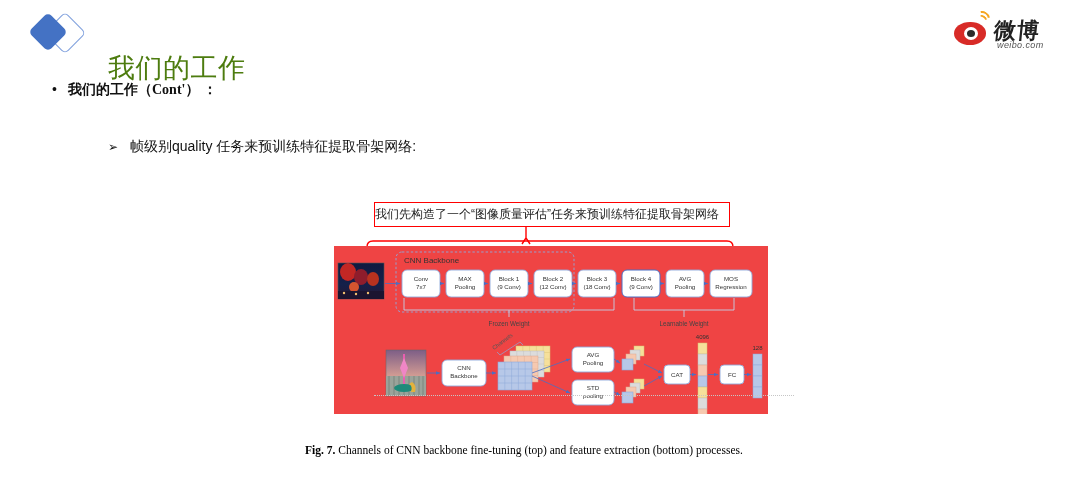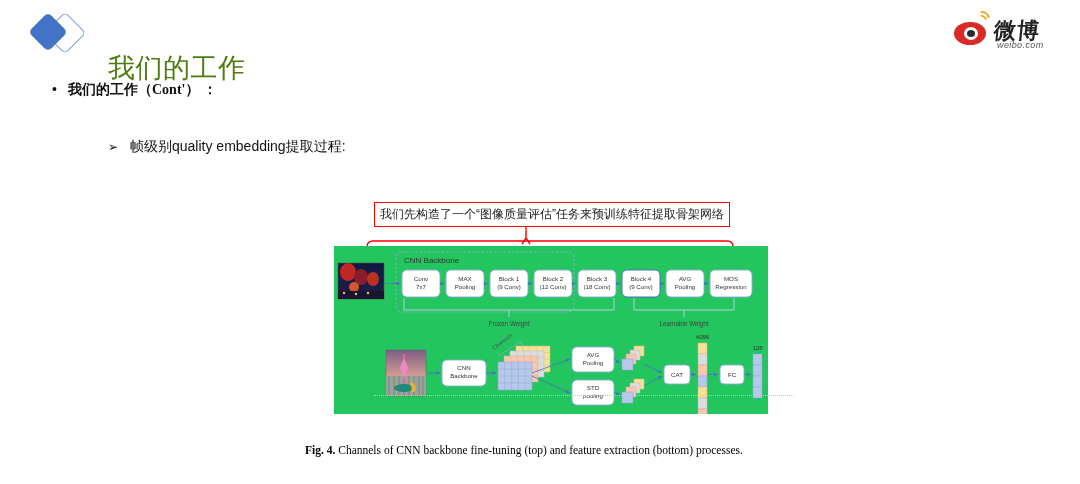--- a/index.html
+++ b/index.html
@@ -159,39 +159,38 @@
 
   .callout-box {
     position: absolute;
     left: 74px; top: 12px;
     width: 356px; height: 25px;
     border: 1.4px solid #ff0000;
     background: #ffffff;
     box-sizing: border-box;
     display: flex;
     align-items: center;
-    justify-content: center;
   }
   .callout-text {
     font-size: 12px;
     color: #1a1a1a;
     white-space: nowrap;
   }
 
   .red-bracket {
     position: absolute;
     left: 38px; top: 37px;
     width: 424px; height: 26px;
   }
 
   .diagram-card {
     position: absolute;
     left: 34px; top: 56px;
     width: 434px; height: 168px;
-    background: #22c55e;
+    background: #ef4444;
   }
   .divider-dotted {
     position: absolute;
     left: 40px; top: 149px;
     width: 420px;
     border-top: 1px dotted #c6c6c6;
   }
 
   .fig-caption {
     position: absolute;
@@ -233,21 +232,21 @@
     <div class="weibo-dotcom">weibo.com</div>
   </div>
 
 </div>
 
 <div class="bullet-l1">
   <span class="dot">•</span><span>我们的工作（Cont'）  ：</span>
 </div>
 
 <div class="bullet-l2">
-  <span class="arrow">➢</span><span>帧级别quality embedding提取过程:</span>
+  <span class="arrow">➢</span><span>帧级别quality 任务来预训练特征提取骨架网络:</span>
 </div>
 
 <div class="figure-wrap">
 
   <div class="callout-box">
     <span class="callout-text">我们先构造了一个“图像质量评估”任务来预训练特征提取骨架网络</span>
   </div>
 
   <svg class="red-bracket" width="424" height="26" viewBox="0 0 424 26">
     <path d="M 188 0 L 188 11 M 188 11 L 184 17 M 188 11 L 192 17" stroke="#ff0000" stroke-width="1.4" fill="none"></path>
@@ -472,17 +471,17 @@
         <path d="M 356 128.5 L 362 128.5"></path>
         <path d="M 374 128.5 L 384 128.5"></path>
         <path d="M 410 128.5 L 417 128.5"></path>
       </g>
     </svg>
 
     <div class="divider-dotted"></div>
   </div>
 
   <div class="fig-caption">
-    <b>Fig. 4.</b>
+    <b>Fig. 7.</b>
     <span>Channels of CNN backbone fine-tuning (top) and feature extraction (bottom) processes.</span>
   </div>
 
 </div>
 
 </body></html>

